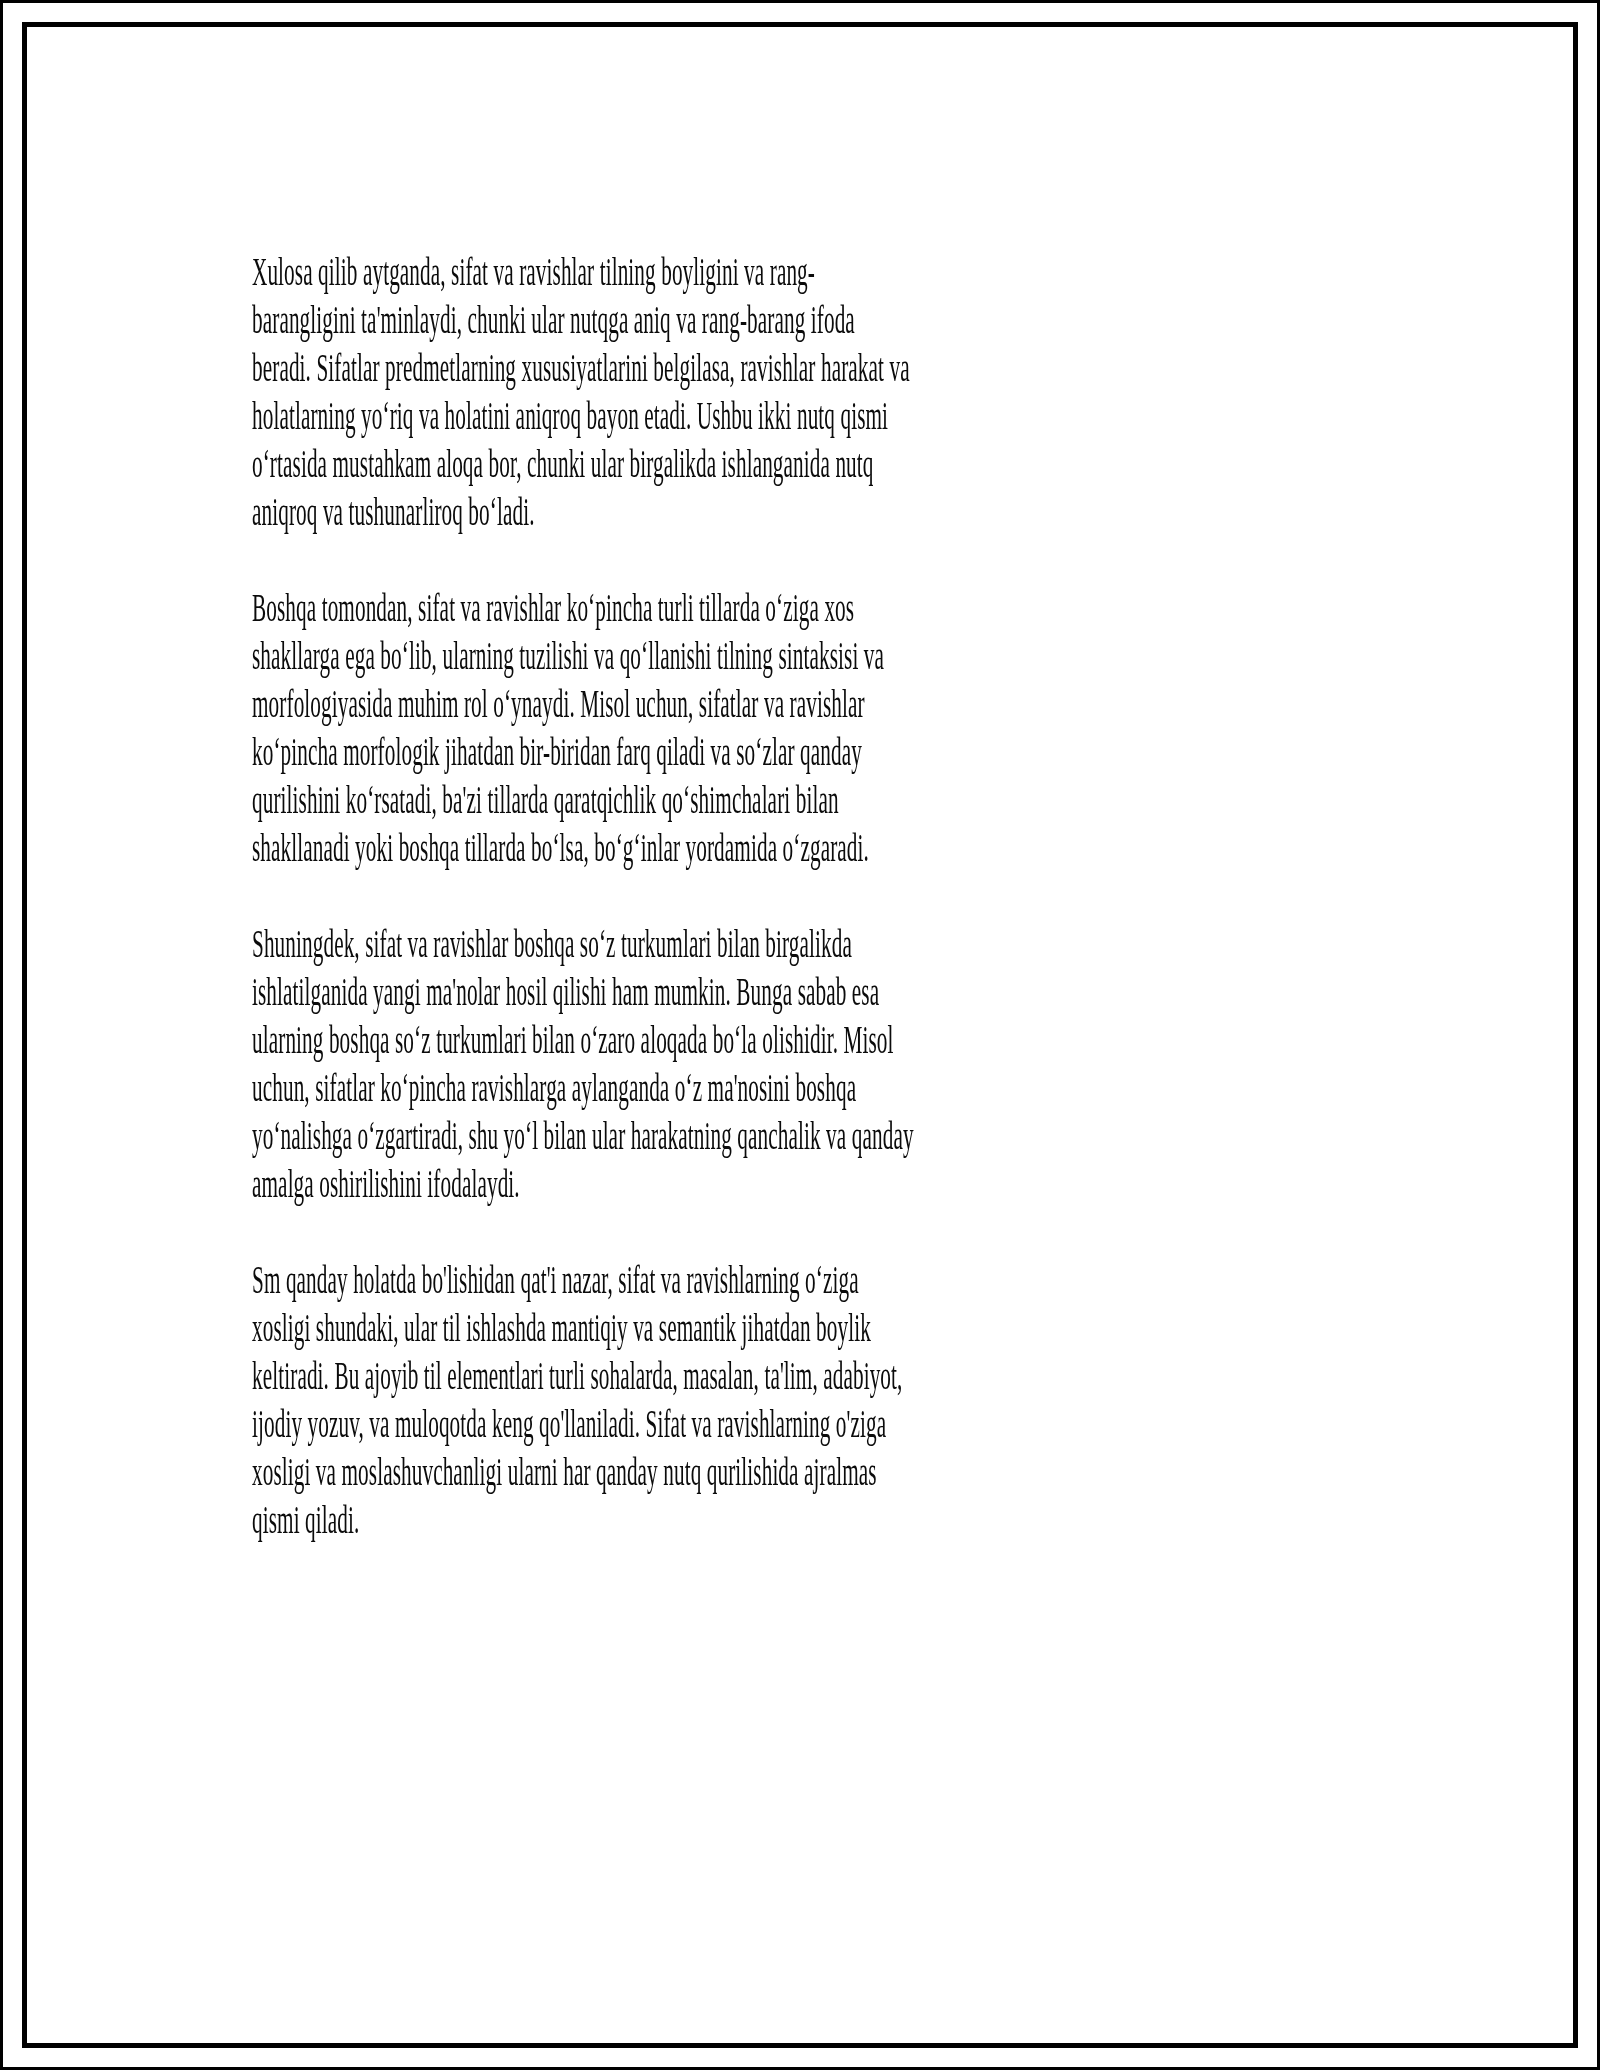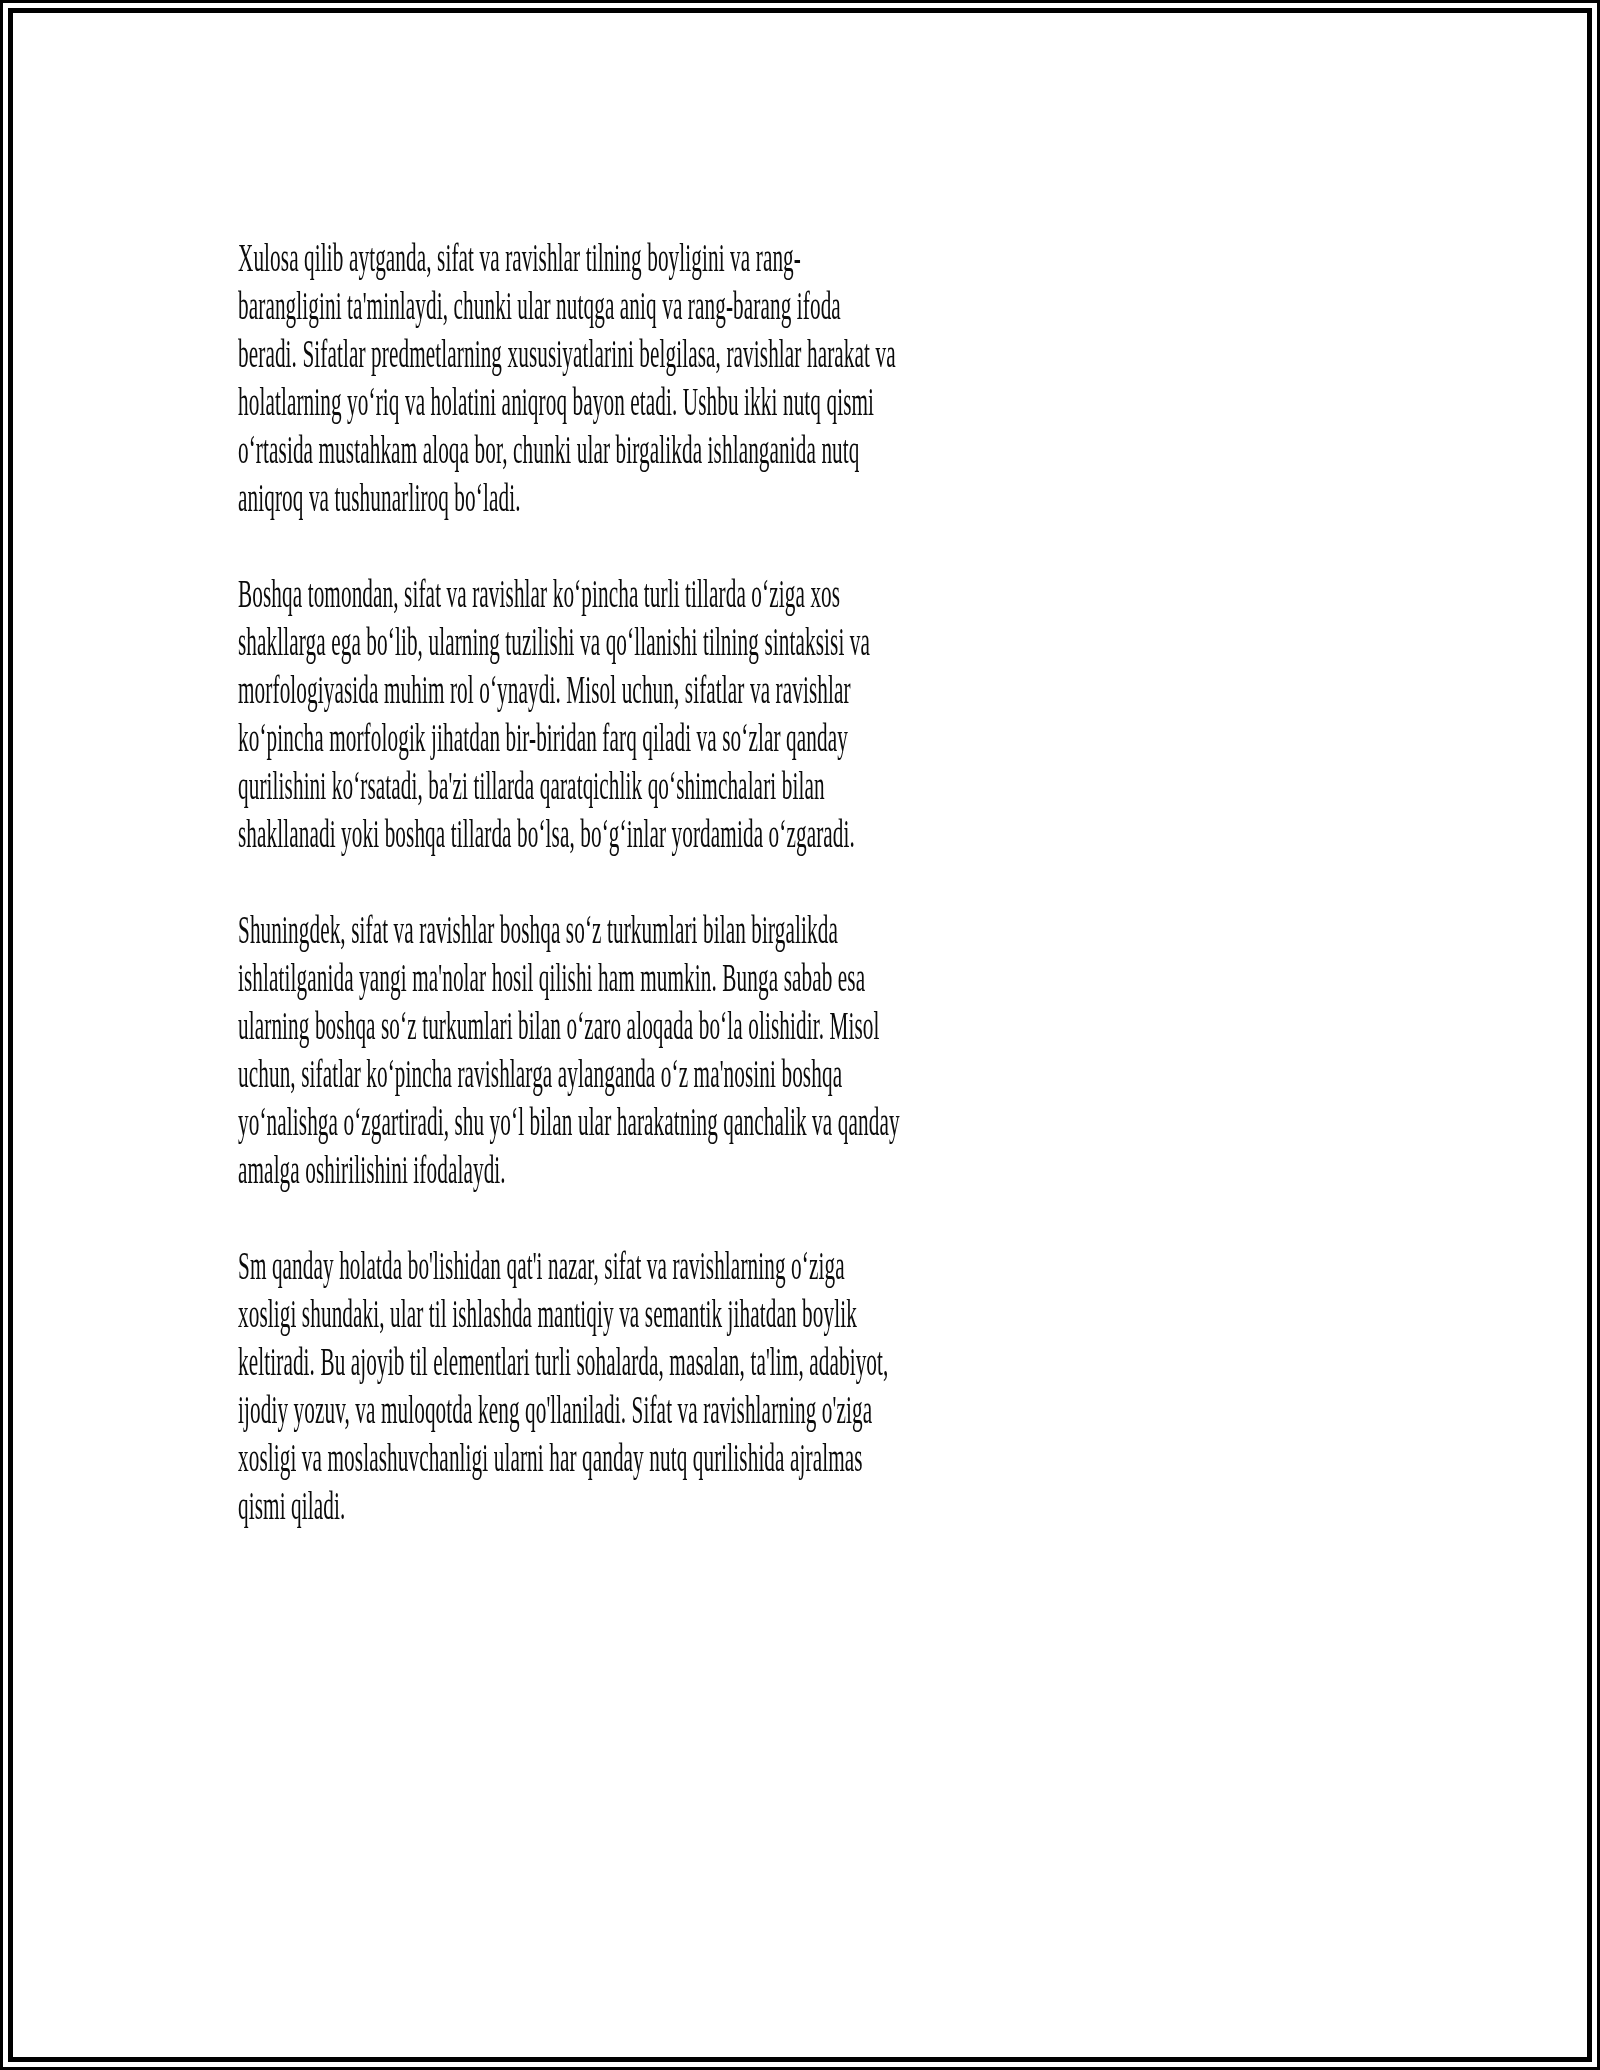--- a/index.html
+++ b/index.html
@@ -7,21 +7,21 @@
     padding: 0;
     background: #ffffff;
   }
   .page {
     position: relative;
     width: 1600px;
     height: 2070px;
     background: #ffffff;
     box-sizing: border-box;
     border: 3px solid #000000;   
-    padding: 5px;                
+    padding: 19px;                
     overflow: hidden;
   }
   .inner-frame {
     width: 100%;
     height: 100%;
     box-sizing: border-box;
     border: 5px solid #000000;   
     background: #ffffff;
     overflow: hidden;
   }

